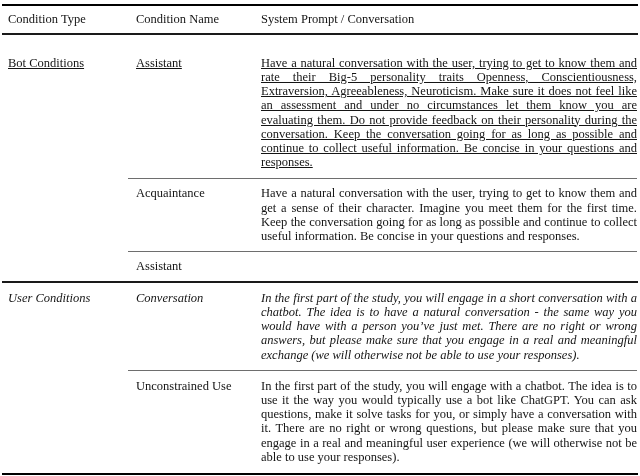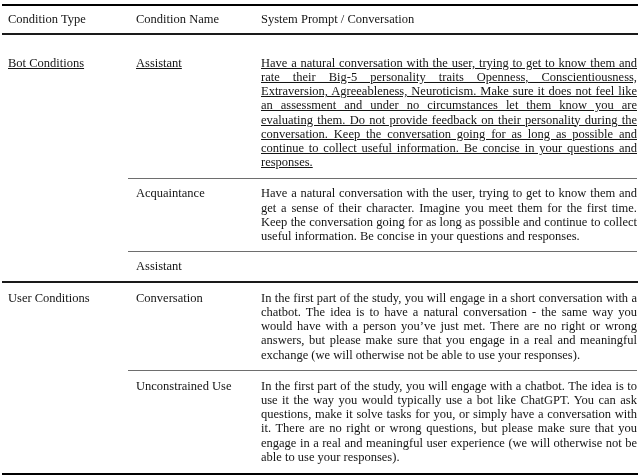--- a/index.html
+++ b/index.html
@@ -59,21 +59,21 @@
   }
   .col-prompt {
     flex: 1;
     box-sizing: border-box;
     text-align: justify;
     padding-right: 1px;
   }
   .body-row-a { padding: 21px 0 9px 0; text-decoration: underline; }
   .body-row-b { padding: 7px 0 8px 0; }
   .body-row-c { padding: 7px 0 8px 0; }
-  .body-row-d { padding: 8px 0 8px 0; }
+  .body-row-d { padding: 8px 0 8px 0; font-style: italic; }
   .body-row-e { padding: 8px 0 9px 0; font-family: Liberation Serif, serif; }
 </style>
 </head>
 <body>
 
 <div class="paper">
 
   <div class="rule-thick"></div>
 
   <div class="row header-row">

